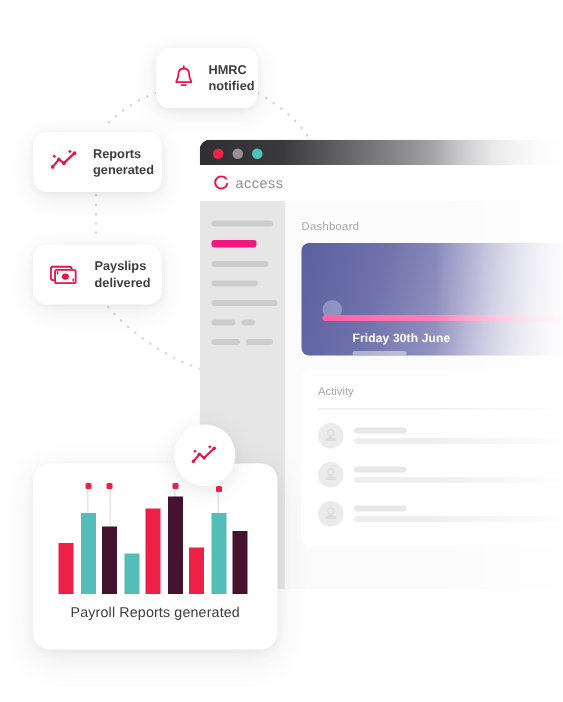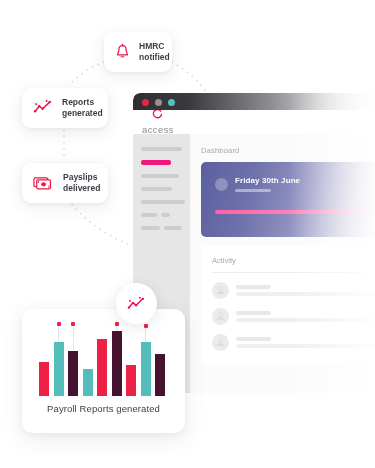--- a/index.html
+++ b/index.html
@@ -62,21 +62,20 @@
     height: 24px;
     background: #ffffff;
     display: flex;
     align-items: center;
     padding-left: 9px;
   }
   .logo {
     display: flex;
     align-items: center;
     gap: 4px;
-    flex-direction: column;
   }
   .logo-mark {
     width: 11px; height: 11px;
     display: block;
   }
   .logo-text {
     font-size: 9.5px;
     letter-spacing: 0.4px;
     color: #8c8c92;
     font-family: "Liberation Sans", sans-serif;
@@ -145,20 +144,21 @@
     background: rgba(255,255,255,0.28);
     flex: 0 0 13px;
   }
   .hero-texts { display: flex; flex-direction: column; gap: 4px; }
   .hero-title {
     font-size: 8px;
     font-weight: bold;
     color: #ffffff;
     letter-spacing: 0.1px;
     line-height: 1;
+    margin-top: 45px;
   }
   .hero-sub {
     width: 36px; height: 2.5px;
     border-radius: 2px;
     background: rgba(255,255,255,0.45);
   }
   .hero-bar {
     position: absolute;
     left: 14px;
     top: 48px;

